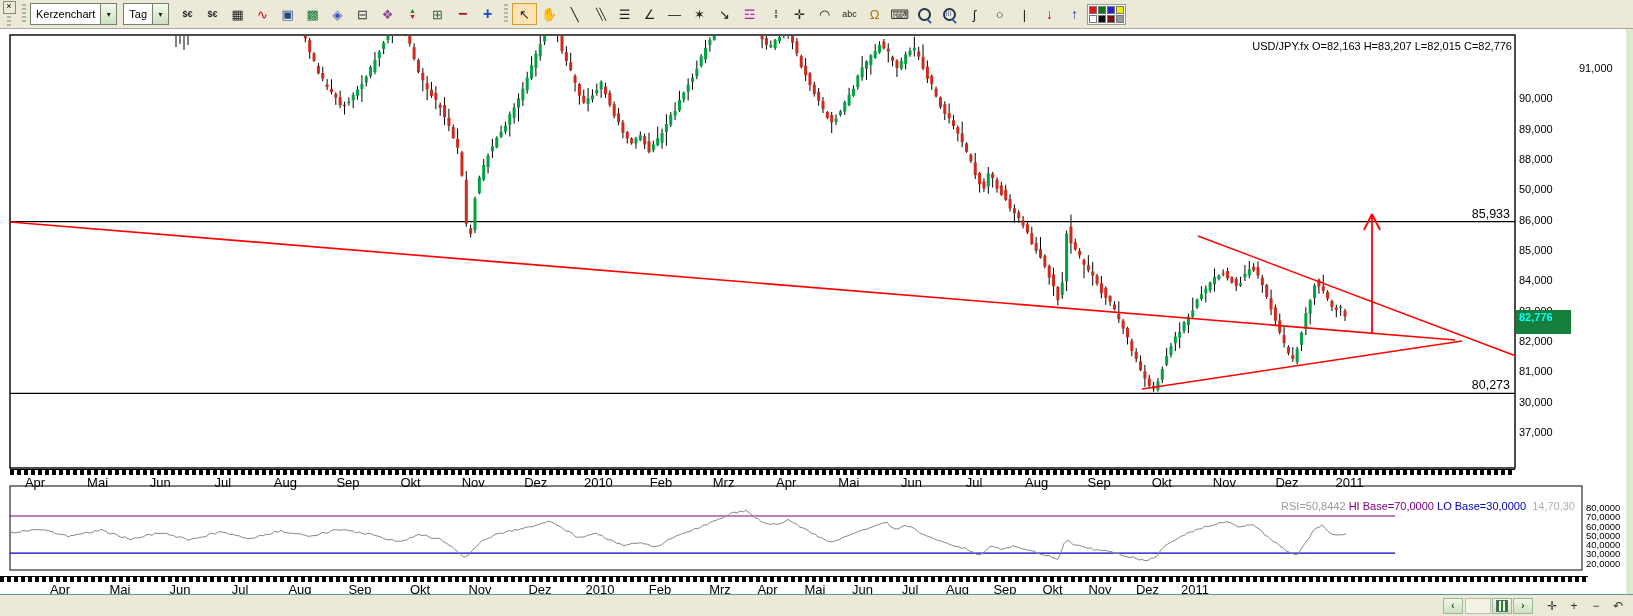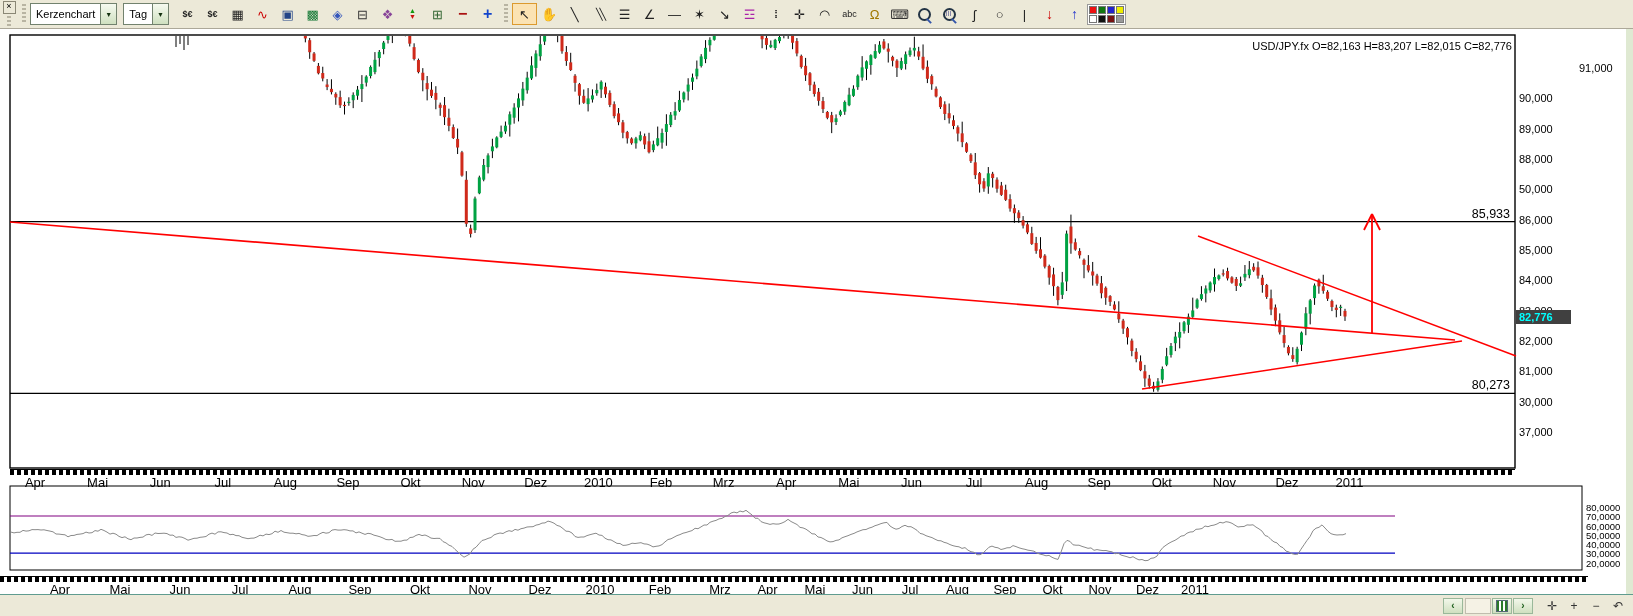--- a/index.html
+++ b/index.html
@@ -36,21 +36,21 @@
   .swatches{display:grid;grid-template-columns:repeat(4,8px);grid-auto-rows:8px;gap:1px;padding:1px;
             background:#fff;border:1px solid #999;}
   .swatches i{display:block;border:1px solid #777;box-sizing:border-box;}
   .updown{display:flex;flex-direction:column;line-height:6px;font-size:7px;}
   
   .axis-x{position:absolute;font-size:13px;transform:translateX(-50%);white-space:nowrap;}
   .axis-y{position:absolute;font-size:11px;transform:translateY(-50%);white-space:nowrap;}
   .axis-rsi{position:absolute;font-size:9.5px;transform:translateY(-50%);white-space:nowrap;}
   .lvl{position:absolute;font-size:12.5px;transform:translate(-100%,-100%);white-space:nowrap;}
   #info-main{position:absolute;right:121px;top:40px;font-size:11px;white-space:nowrap;z-index:3;}
-  #badge{position:absolute;left:1516px;top:310px;width:52px;height:14px;background:#404040;
+  #badge{position:absolute;left:1516px;top:310px;width:52px;height:24px;background:#15803d;
          color:#00ffff;font-size:11px;font-weight:bold;line-height:14px;padding-left:3px;z-index:3;}
   #rsi-info{position:absolute;right:58px;top:488px;font-size:11px;white-space:pre;z-index:3;}
   .tick-band{position:absolute;height:5px;border-top:1.5px solid #000;
              background:repeating-linear-gradient(90deg,#000 0 4px,#fff 4px 7px);z-index:2;}
   #right-strip{position:absolute;left:1626px;top:28px;width:7px;height:566px;background:#dfe9d2;}
   #teal-line{position:absolute;left:0;top:594px;width:1633px;height:1px;background:#5f9c8f;}
   
   #statusbar{position:absolute;left:0;top:595px;width:1633px;height:21px;background:#ece9d8;
              display:flex;align-items:center;font-size:11px;z-index:6;}
   #status-text{margin-left:3px;white-space:pre;}
@@ -699,20 +699,23 @@
       <div class="axis-x" style="left: 1161.8px; top: 475px;">Okt</div>
       <div class="axis-x" style="left: 1224.4px; top: 475px;">Nov</div>
       <div class="axis-x" style="left: 1287px; top: 475px;">Dez</div>
       <div class="axis-x" style="left: 1349.6px; top: 475px;">2011</div>
     </div>
   <div id="level-labels">
       <div class="lvl" style="left: 1510px; top: 220.682px;">85,933</div>
       <div class="lvl" style="left: 1510px; top: 392.35px;">80,273</div>
     </div>
 
+  <div id="rsi-info">
+    <span style="color:#9a9a9a">RSI=50,8442</span><span> </span><span style="color:#800080">HI Base=70,0000</span><span> </span><span style="color:#0000c0">LO Base=30,0000</span><span>  </span><span style="color:#b0b0b0">14,70,30</span>
+  </div>
   <div id="rsi-axis">
       <div class="axis-rsi" style="left: 1586px; top: 507px;">80,0000</div>
       <div class="axis-rsi" style="left: 1586px; top: 516.25px;">70,0000</div>
       <div class="axis-rsi" style="left: 1586px; top: 525.5px;">60,0000</div>
       <div class="axis-rsi" style="left: 1586px; top: 534.75px;">50,0000</div>
       <div class="axis-rsi" style="left: 1586px; top: 544px;">40,0000</div>
       <div class="axis-rsi" style="left: 1586px; top: 553.25px;">30,0000</div>
       <div class="axis-rsi" style="left: 1586px; top: 562.5px;">20,0000</div>
     </div>
   <div id="x-axis-bottom">

